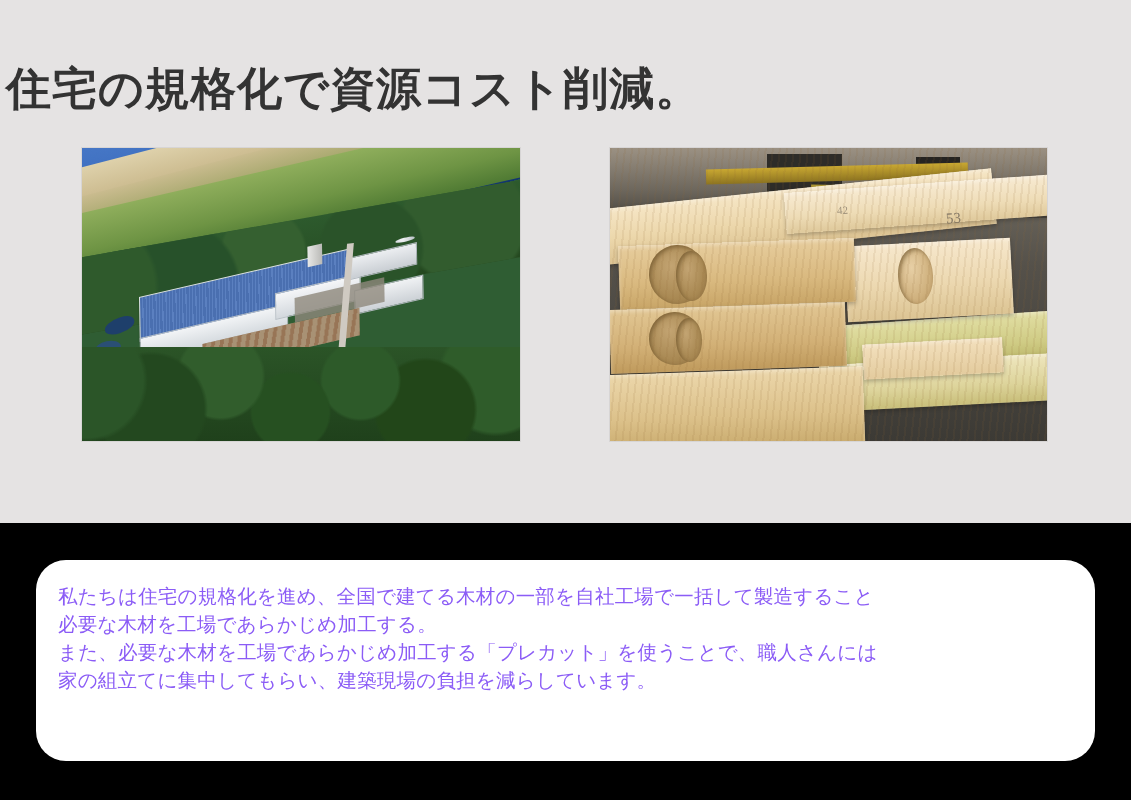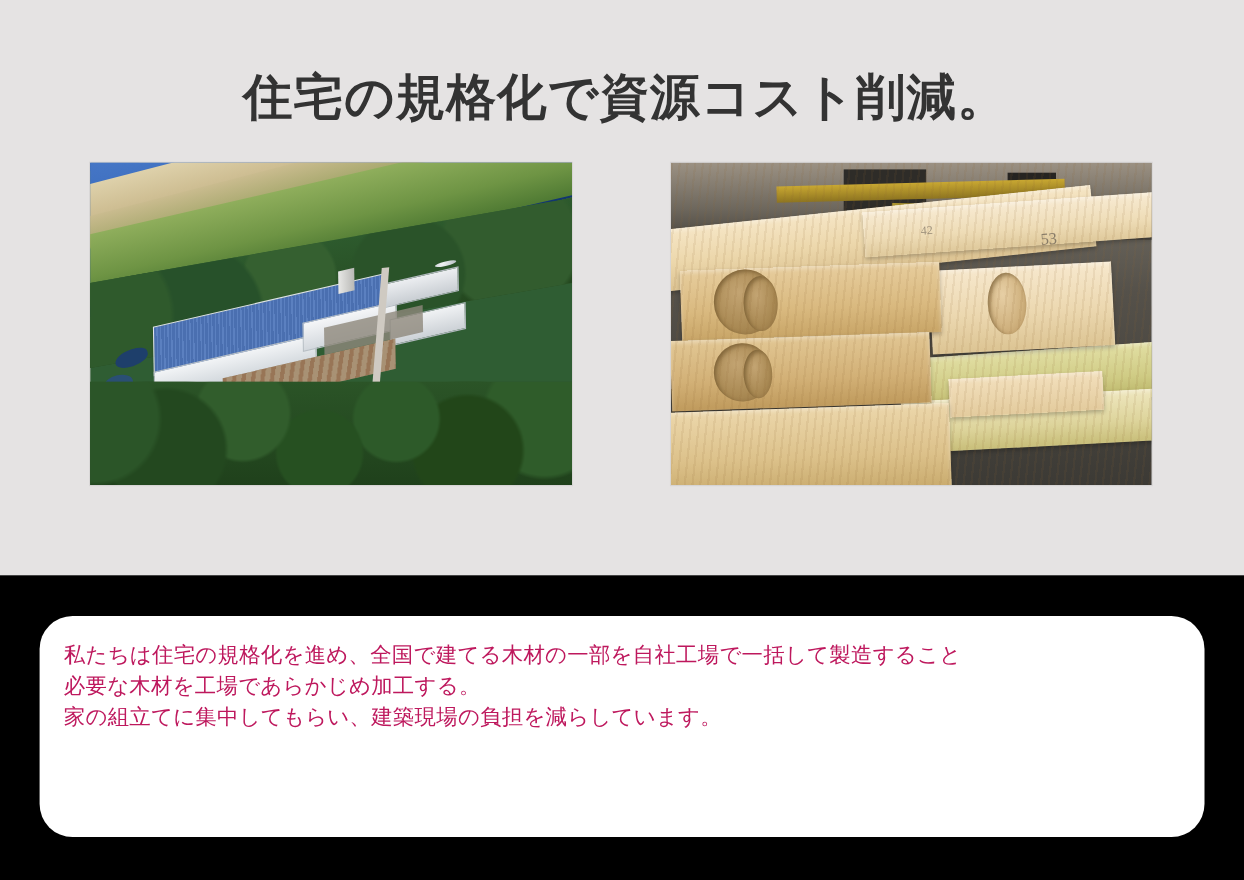--- a/index.html
+++ b/index.html
@@ -22,21 +22,21 @@
     height: 800px;
     background: #e5e3e3;
   }
 
   
   .title-wrap {
     position: absolute;
     left: 0;
     top: 34px;
     width: 1131px;
-    text-align: center;
+    text-align: left;
   }
   .title {
     display: inline-block;
     font-size: 45px;
     font-weight: bold;
     color: #333333;
     letter-spacing: 1px;
     line-height: 1.1;
     white-space: nowrap;
     margin-left: 6px;
@@ -363,21 +363,21 @@
     height: 201px;
     background: #ffffff;
     border-radius: 30px;
     box-sizing: border-box;
     padding: 22px 26px 0 22px;
   }
   .body-text {
     margin: 0;
     font-size: 19.5px;
     line-height: 28px;
-    color: #be185d;
+    color: #8b5cf6;
     letter-spacing: 0.2px;
     font-family: "Liberation Sans", "DejaVu Sans", sans-serif;
   }
   .body-text .ln { display: block; white-space: nowrap; }
 </style>
 </head>
 <body>
 
 <div class="slide">
 
@@ -446,18 +446,19 @@
       </div>
     </div>
 
   </div>
 
   <div class="band">
     <div class="card">
       <p class="body-text">
         <span class="ln">私たちは住宅の規格化を進め、全国で建てる木材の一部を自社工場で一括して製造すること</span>
         <span class="ln">必要な木材を工場であらかじめ加工する。</span>
+        <span class="ln">また、必要な木材を工場であらかじめ加工する「プレカット」を使うことで、職人さんには</span>
         <span class="ln">家の組立てに集中してもらい、建築現場の負担を減らしています。</span>
       </p>
     </div>
   </div>
 
 </div>
 
 </body></html>

